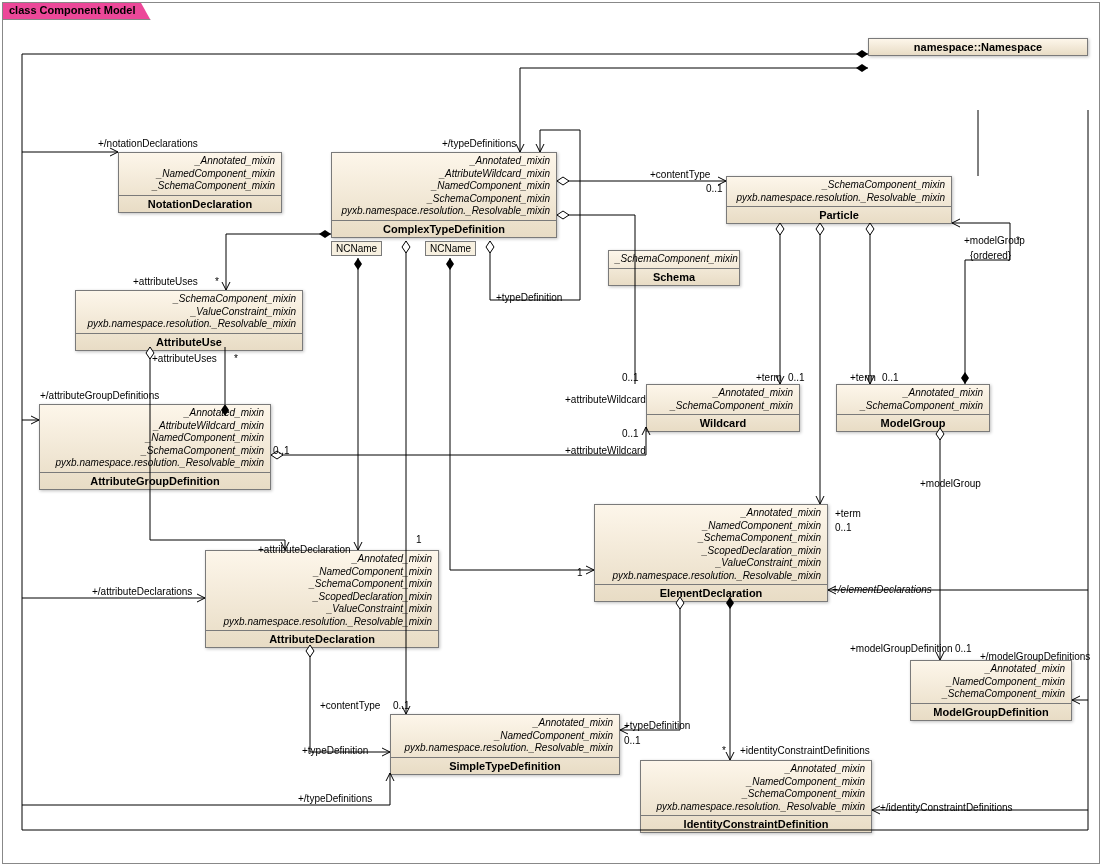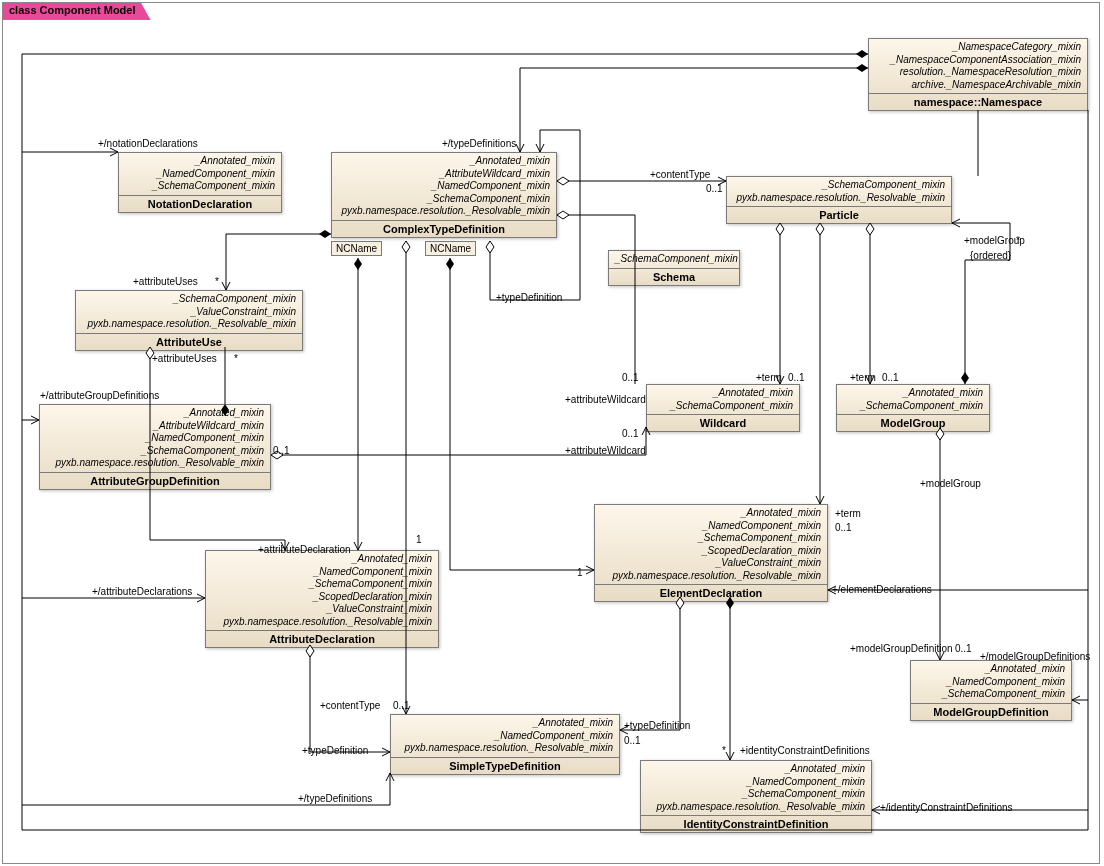--- a/index.html
+++ b/index.html
@@ -76,26 +76,20 @@
   }
 </style>
 </head>
 <body>
 
 <div class="frame">
   <div class="frame-tab">class Component Model</div>
 </div>
 
 <div class="class-box" style="left:868px;top:38px;width:220px;">
-  <div class="compartment">
-    <div class="mixin">_NamespaceCategory_mixin</div>
-    <div class="mixin">_NamespaceComponentAssociation_mixin</div>
-    <div class="mixin">resolution._NamespaceResolution_mixin</div>
-    <div class="mixin">archive._NamespaceArchivable_mixin</div>
-  </div>
   <div class="class-name">namespace::Namespace</div>
 </div>
 
 <div class="class-box" style="left:118px;top:152px;width:164px;">
   <div class="compartment">
     <div class="mixin">_Annotated_mixin</div>
     <div class="mixin">_NamedComponent_mixin</div>
     <div class="mixin">_SchemaComponent_mixin</div>
   </div>
   <div class="class-name">NotationDeclaration</div>
@@ -236,21 +230,21 @@
 <div class="label" style="left:622px;top:372px;">0..1</div>
 <div class="label" style="left:565px;top:394px;">+attributeWildcard</div>
 <div class="label" style="left:565px;top:445px;">+attributeWildcard</div>
 <div class="label" style="left:622px;top:428px;">0..1</div>
 <div class="label" style="left:273px;top:445px;">0..1</div>
 <div class="label" style="left:850px;top:372px;">+term</div>
 <div class="label" style="left:882px;top:372px;">0..1</div>
 <div class="label" style="left:920px;top:478px;text-align:center;">+modelGroup</div>
 <div class="label" style="left:835px;top:508px;">+term</div>
 <div class="label" style="left:835px;top:522px;">0..1</div>
-<div class="label" style="left:832px;top:584px;">+/elementDeclarations</div>
+<div class="label" style="left:832px;top:584px;font-style:italic;">+/elementDeclarations</div>
 <div class="label" style="left:258px;top:544px;">+attributeDeclaration</div>
 <div class="label" style="left:416px;top:534px;">1</div>
 <div class="label" style="left:577px;top:567px;">1</div>
 <div class="label" style="left:92px;top:586px;">+/attributeDeclarations</div>
 <div class="label" style="left:850px;top:643px;">+modelGroupDefinition</div>
 <div class="label" style="left:955px;top:643px;">0..1</div>
 <div class="label" style="left:980px;top:643px;margin-top:8px;">+/modelGroupDefinitions</div>
 <div class="label" style="left:320px;top:700px;">+contentType</div>
 <div class="label" style="left:393px;top:700px;">0..1</div>
 <div class="label" style="left:302px;top:745px;">+typeDefinition</div>

